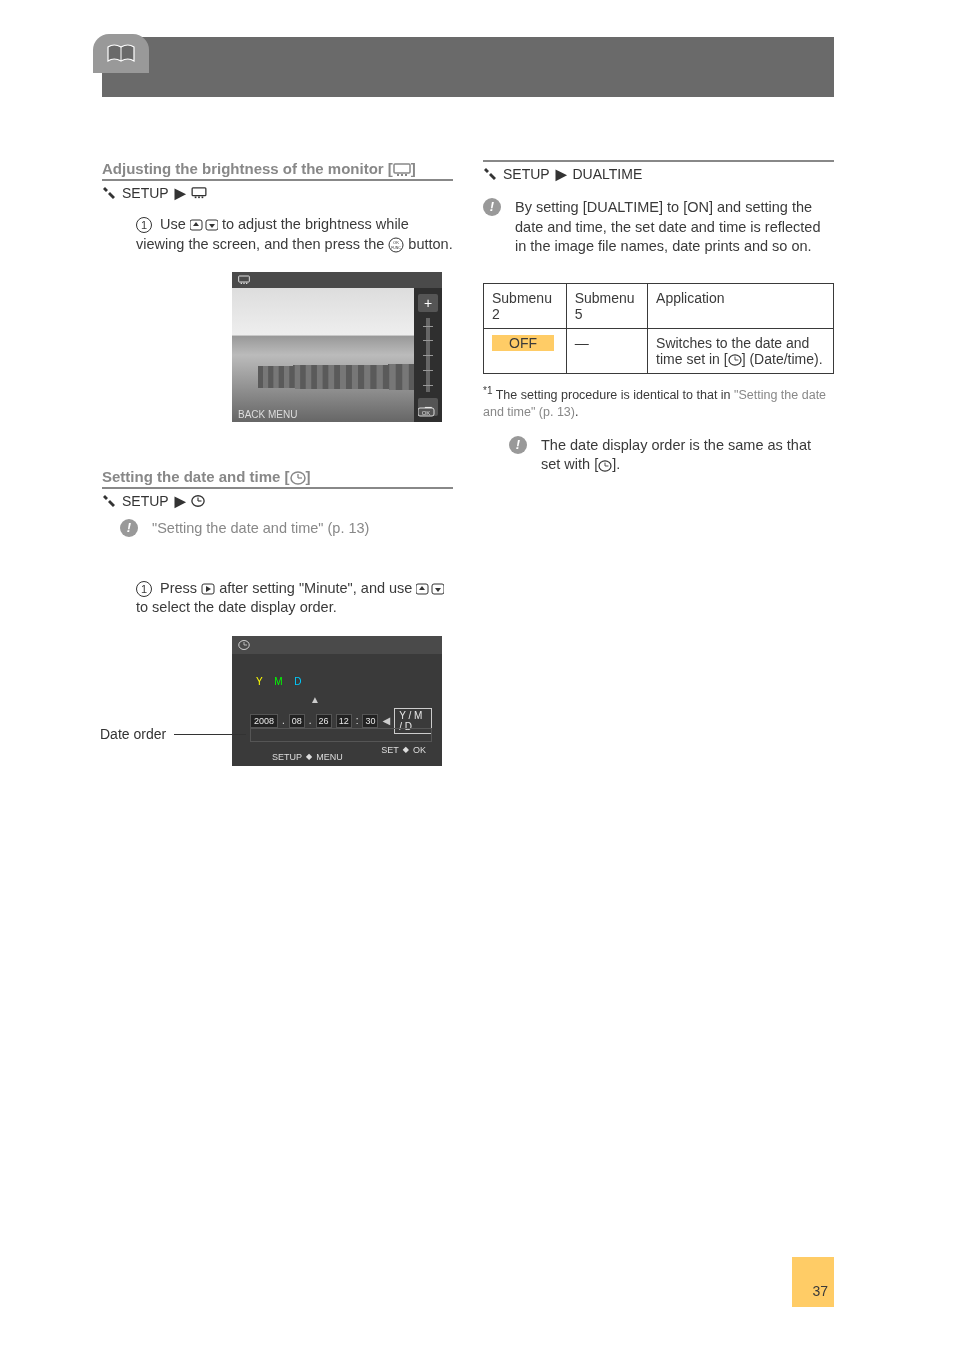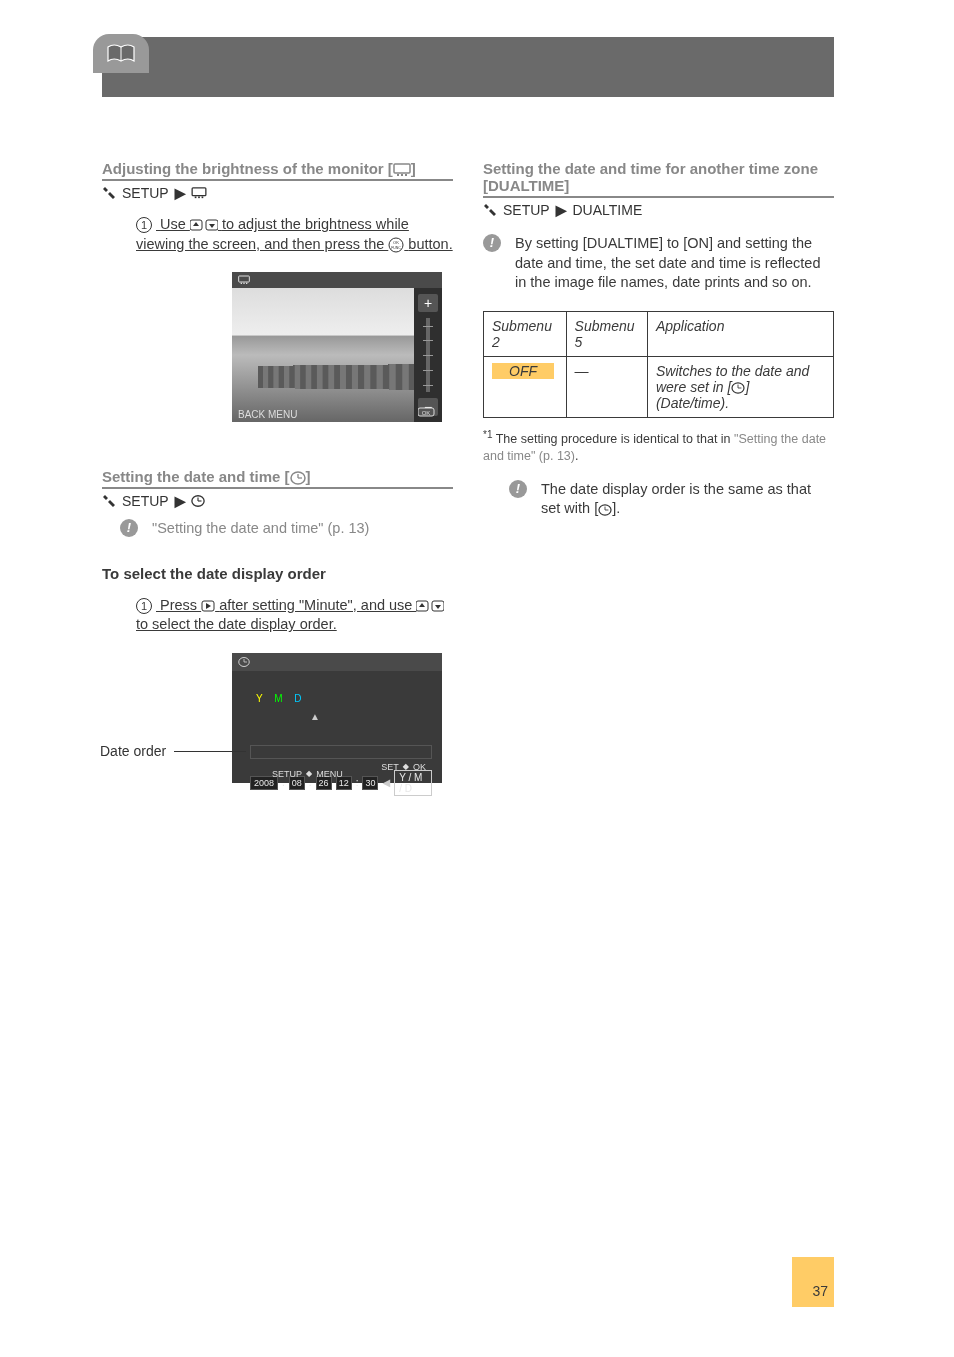--- a/index.html
+++ b/index.html
@@ -8,52 +8,52 @@
   .top-bar { position: absolute; left: 102px; right: 62px; top: 37px; height: 60px; background: #6a6a6a; }
   .top-tab { position: absolute; left: 93px; top: 34px; width: 56px; height: 39px; background: #999; border-radius: 16px 16px 0 0; display:flex; align-items:center; justify-content:center; }
   .top-tab svg { display:block; }
   .columns { position: absolute; top: 160px; left: 102px; right: 62px; display: flex; gap: 30px; }
   .col { flex: 1 1 0; }
   .sub-bar { border-top: 2px solid #888; padding-top: 4px; display: flex; align-items: center; gap: 6px; font-size: 14px; font-family: Arial; color: #333; text-align: right; }
   .sub-bar .chev { font-weight: bold; }
   .tool-icon { display:inline-flex; align-items:center; }
   .para { font-size: 14.5px; line-height: 1.35; margin-top: 14px; }
   .step-n { display:inline-block; width:16px; height:16px; border:1.2px solid #333; border-radius:50%; text-align:center; font-size:11px; line-height:14px; vertical-align:middle; margin-right:4px;}
-  .indent { padding-left: 34px; text-decoration: underline; }
+  .indent { padding-left: 34px; }
   .screenshot1 { margin: 18px 0 0 130px; width: 210px; height: 150px; background: #3a3a3a; position: relative; }
   .screenshot1 .topbar { position:absolute; left:0; right:0; top:0; height:16px; background:#4a4a4a; display:flex; align-items:center; padding-left:6px; }
   .screenshot1 .imgarea { position:absolute; left:0; right:28px; top:16px; bottom:0; background: linear-gradient(180deg,#ddd 0%, #eee 35%, #999 36%, #bbb 50%, #666 100%); overflow:hidden; }
   .screenshot1 .bridge { position:absolute; left:10%; right:-10%; bottom:25%; height:24px; background: repeating-linear-gradient(90deg,#5a5a5a 0 6px,#777 6px 12px); transform: perspective(200px) rotateY(-10deg); }
   .screenshot1 .slider { position:absolute; right:0; top:16px; bottom:0; width:28px; background:#2f2f2f; display:flex; flex-direction:column; align-items:center; justify-content:space-between; padding:6px 0;}
   .screenshot1 .slider .btn { width:20px; height:18px; background:#555; color:#fff; font-size:14px; text-align:center; line-height:18px; border-radius:2px;}
   .screenshot1 .slider .track { flex:1; width:4px; background:#666; margin:6px 0; position:relative;}
   .screenshot1 .slider .track .tick { position:absolute; left:-3px; width:10px; height:1px; background:#999;}
   .screenshot1 .back { position:absolute; left:6px; bottom:2px; font-size:10px; color:#ddd; }
   .screenshot1 .ok  { position:absolute; right:6px; bottom:2px; font-size:10px; color:#ddd; }
   .mt40 { margin-top: 46px; }
   .note-icon { display:inline-block; width:18px; height:18px; border-radius:50%; background:#999; color:#fff; font-weight:bold; font-style:italic; text-align:center; line-height:18px; font-size:13px; vertical-align:top; margin-right:6px;}
   .note-row { display:flex; align-items:flex-start; gap:8px; font-size:14.5px; line-height:1.35; margin-top:10px;}
   .note-row .txt { flex:1; }
   .ref { color:#888; }
   .screenshot2 { margin: 18px 0 0 130px; width: 210px; height: 130px; background: #3a3a3a; position: relative; color:#e8e8e8; font-size:10px;}
   .screenshot2 .topbar { position:absolute; left:0; right:0; top:0; height:18px; background:#4a4a4a; display:flex; align-items:center; padding-left:6px; gap:4px;}
   .screenshot2 .row-ymd { position:absolute; top:40px; left:24px; letter-spacing:2px; color:#0ff;}
   .screenshot2 .row-ymd .Y{color:#ff0;} .screenshot2 .row-ymd .M{color:#0f0;} .screenshot2 .row-ymd .D{color:#0cf;}
   .screenshot2 .uparrow { position:absolute; top:58px; left:78px; color:#ccc;}
-  .screenshot2 .row-date { position:absolute; top:72px; left:18px; right:10px; display:flex; align-items:center; gap:4px;margin-top:45px;}
+  .screenshot2 .row-date { position:absolute; top:72px; left:18px; right:10px; display:flex; align-items:center; gap:4px;}
   .screenshot2 .cell { background:#222; border:1px solid #555; padding:1px 3px; font-size:9px;}
   .screenshot2 .cell-s { background:#222; border:1px solid #555; padding:1px 2px; font-size:9px;}
   .screenshot2 .chev { color:#ccc; }
   .screenshot2 .hlbox { border:1px solid #ccc; padding:1px 4px; display:flex; gap:4px; align-items:center;}
   .screenshot2 .row-order { position:absolute; top:92px; left:18px; right:10px; height:14px; border:1px solid #555; }
   .screenshot2 .back2 { position:absolute; left:40px; bottom:4px; font-size:9px; color:#ddd; display:flex; gap:4px; align-items:center;}
   .screenshot2 .set2 { position:absolute; right:16px; bottom:11px; font-size:9px; color:#ddd; display:flex; gap:4px; align-items:flex-start;}
   .date-order-label { position:absolute; left:-132px; top:90px; font-size:14px; color:#333;}
   .date-order-line { position:absolute; left:-58px; top:98px; width:72px; height:1px; background:#333;}
-  table.dual { width:100%; border-collapse: collapse; font-size:14px; margin-top:18px;font-style:italic;}
+  table.dual { width:100%; border-collapse: collapse; font-size:14px; margin-top:26px;}
   table.dual th, table.dual td { border:1px solid #3a3a3a; padding:6px 8px; vertical-align:top; text-align:left;}
   table.dual th { font-weight:normal; color:#3a3a3a;}
   .hilite { background:#ffcc66; padding:0 17px;}
   .footnote { font-size:12.5px; margin-top:10px; line-height:1.4;}
   .sup { font-size:10px; vertical-align:super;}
   .pagebox { position:absolute; right:62px; bottom:50px; width:42px; height:50px; background:#ffcc66;}
   .pagebox .n { position:absolute; right:6px; bottom:8px; font-size:14px; color:#3a3a3a;}
   .icon-inline { vertical-align:middle;}
   .col h3 { font-size:15px; font-weight:bold; color:#888; margin-bottom:2px;}
 </style>
@@ -176,21 +176,20 @@
             </svg>
         </span>
       </div>
 
       <div class="note-row" style="margin-left:18px;">
         <span class="note-icon">!</span>
         <span class="txt ref"> "Setting the date and time" (p. 13)</span>
       </div>
 
       <div style="height:26px"></div>
-      <div style="font-weight:bold; font-size:15px;">To select the date display order</div>
 
       <div class="para indent">
         <span class="step-n">1</span>
         <span>Press </span>
         <svg class="icon-inline" width="14" height="14" viewBox="0 0 14 14">
             <rect x="1" y="2" width="12" height="10" rx="2" fill="none" stroke="#333"></rect>
             <path d="M5 4 L10 7 L5 10 Z" fill="#333"></path>
           </svg>
         <span> after setting "Minute", and use </span>
         <svg class="icon-inline" width="28" height="14" viewBox="0 0 28 14">
@@ -240,21 +239,20 @@
           <span>SET</span>
           <span style="font-size:8px">◆</span>
           <span>OK</span>
         </div>
       </div>
 
     </div>
 
     <div class="col">
 
-      <h3>Setting the date and time for another time zone [DUALTIME]</h3>
       <div class="sub-bar">
         <span class="tool-icon">
           <svg width="14" height="14" viewBox="0 0 14 14">
               <path d="M3 1 L6 4 L4 6 L1 3 Z M8 6 L13 11 L11 13 L6 8 Z" fill="#333"></path>
             </svg>
         </span>
         <span>SETUP</span>
         <span class="chev">▶</span>
         <span>DUALTIME</span>
       </div>
@@ -270,21 +268,21 @@
             <th>Submenu 2</th>
             <th>Submenu 5</th>
             <th>Application</th>
           </tr>
         </thead>
         <tbody>
           <tr>
             <td><span class="hilite">OFF</span></td>
             <td>—</td>
             <td>
-              <span>Switches to the date and were set in [</span><svg class="icon-inline" width="14" height="12" viewBox="0 0 16 14">
+              <span>Switches to the date and time set in [</span><svg class="icon-inline" width="14" height="12" viewBox="0 0 16 14">
                   <ellipse cx="8" cy="7" rx="7" ry="6" fill="none" stroke="#333" stroke-width="1.4"></ellipse>
                   <line x1="8" y1="7" x2="8" y2="3" stroke="#333"></line>
                   <line x1="8" y1="7" x2="12" y2="7" stroke="#333"></line>
                 </svg><span>] (Date/time).</span>
             </td>
           </tr>
         </tbody>
       </table>
 
       <div class="footnote">

